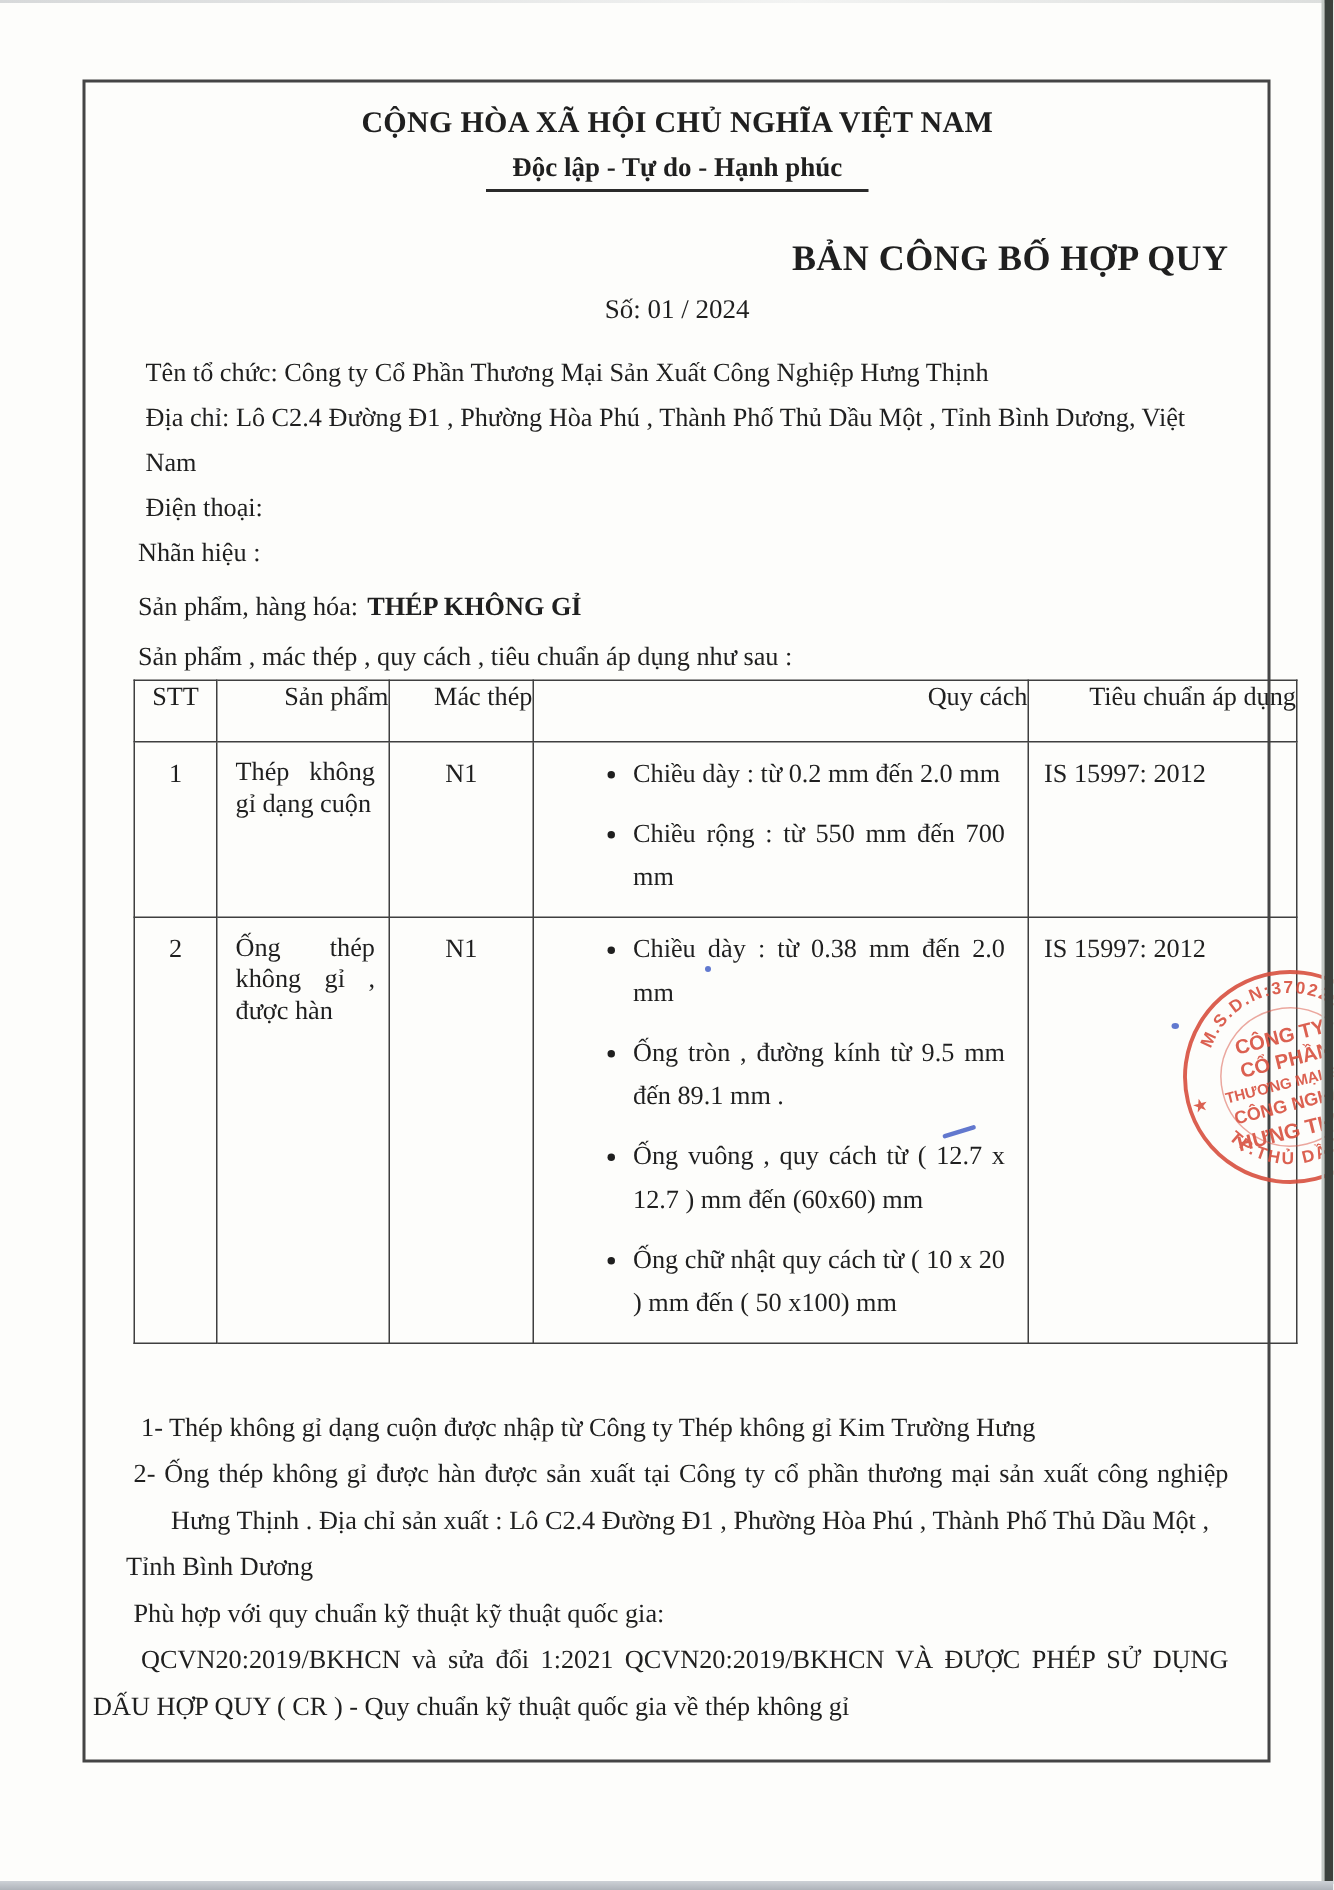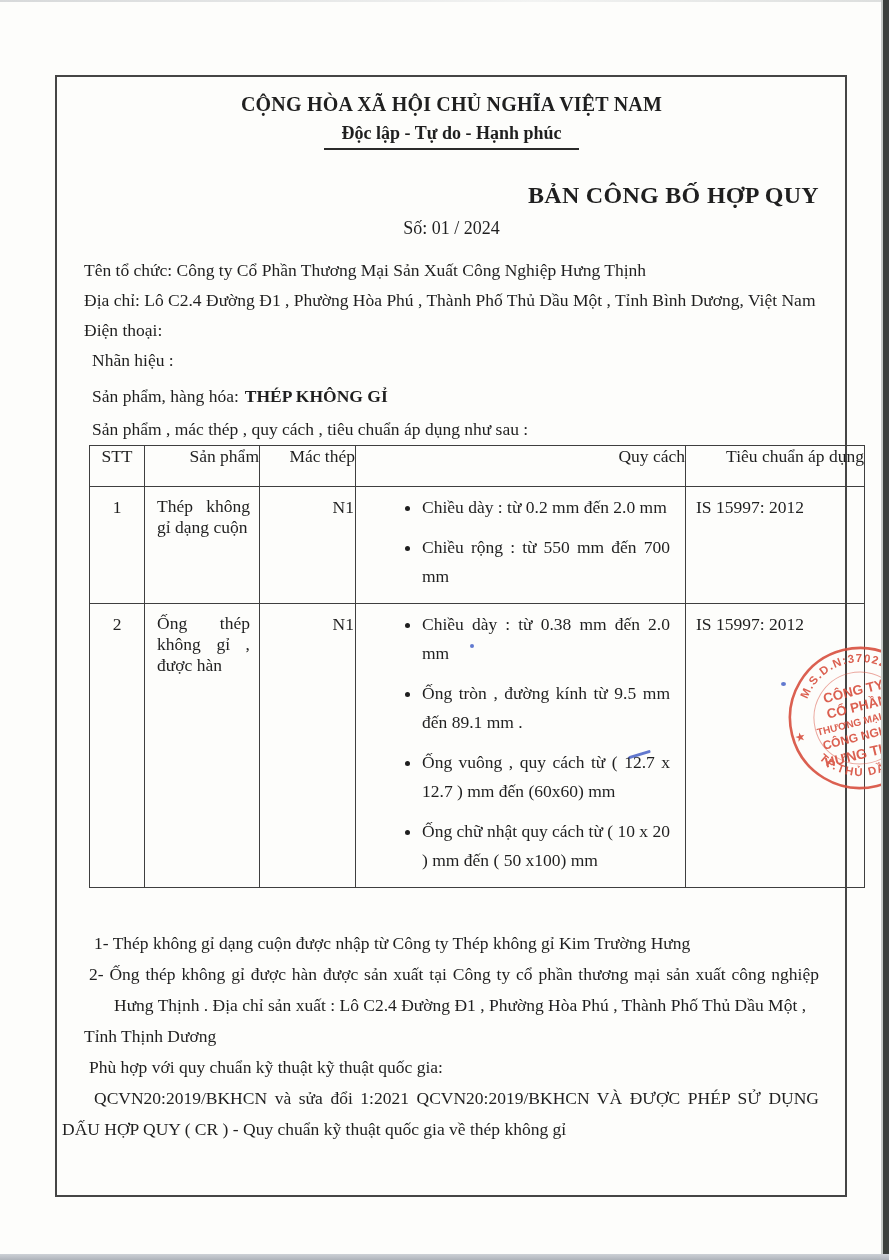--- a/index.html
+++ b/index.html
@@ -10,50 +10,50 @@
   }
   
   .edge-top    { position:absolute; top:0; left:0; width:889px; height:2px;
                  background:linear-gradient(to right,#d7d9da,#f2f3f2 60%,#dcdedd); }
   .edge-right  { position:absolute; top:0; right:0; width:6px; height:1256px; background:#3b403c; }
   .edge-right-soft { position:absolute; top:0; right:6px; width:2px; height:1256px; background:#c3c8c4; }
   .edge-bottom { position:absolute; bottom:0; left:0; width:889px; height:6px;
                  background:linear-gradient(to bottom,#cdd1d6,#aeb3ba); }
 
   .frame {
-    position:absolute; left:55px; top:75px; width:788px; height:1118px;
+    position:absolute; left:55px; top:53px; width:788px; height:1118px;
     border:2px solid #454545; background:transparent;
   }
   .frame-inner { padding:8px 26px 0 27px; }
 
   .center { text-align:center; }
   .national-title { font-size:20px; font-weight:bold; margin-top:8px; letter-spacing:.2px; }
   .motto-wrap { text-align:center; margin-top:7px; }
   .motto { display:inline-block; font-size:18px; font-weight:bold;
            border-bottom:2px solid #2a2a2a; padding:0 17px 4px 17px; }
   .doc-title { text-align:right; font-size:24px; font-weight:bold; margin-top:32px; letter-spacing:.3px; }
   .doc-number { text-align:center; font-size:18px; margin-top:9px; }
 
   .info { margin-top:16px; font-size:17.5px; }
-  .line { line-height:30px; }
+  .line { line-height:30px;margin-left:13px; }
   .indent-sm { margin-left:8px; }
   .product-value { font-weight:bold; margin-left:6px; }
 
   table.spec-table {
     margin-top:1px; margin-left:5px; border-collapse:collapse;
     width:775px; table-layout:fixed; font-size:17.5px;
   }
   table.spec-table th, table.spec-table td {
     border:1.5px solid #3f3f3f; vertical-align:top; font-weight:normal;
   }
   th.h { height:40px; text-align:right; padding:0 0 0 11px; vertical-align:middle; }
   th.h.c { text-align:center; padding:0; }
   td.c-stt   { text-align:center; padding-top:10px; height:auto; }
   td.c-prod  { padding:9px 9px 0 12px; text-align:justify; }
-  td.c-grade { text-align:right; padding-top:10px; }
+  td.c-grade { text-align:center; padding-top:10px; }
   td.c-specs ul { margin:0; padding:5px 14px 0 65px; }
   td.c-specs li { line-height:29px; margin-bottom:11px; text-align:justify; }
   td.c-std   { padding:10px 4px 0 10px; }
   tr.r1 td { height:95px; }
   tr.r2 td { height:233px; }
 
   .notes { margin-top:40px; font-size:17.5px; }
   .notes .n { line-height:31px; }
   .n1a { margin-left:10px; }
   .n2  { padding-left:30px; text-indent:-25px; text-align:justify; }
@@ -143,21 +143,21 @@
               </ul>
             </td>
             <td class="c-std">IS 15997: 2012</td>
           </tr>
         </tbody>
       </table>
 
       <div class="notes">
         <div class="n n1a">1-  Thép không gỉ dạng cuộn được nhập từ Công ty Thép không gỉ Kim Trường Hưng</div>
         <div class="n n2">2-  Ống thép không gỉ được hàn được sản xuất tại Công ty cổ phần thương mại sản xuất công nghiệp Hưng Thịnh . Địa chỉ sản xuất : Lô C2.4 Đường Đ1 , Phường Hòa Phú , Thành Phố Thủ Dầu Một ,</div>
-        <div class="n">Tỉnh Thịnh Dương</div>
+        <div class="n">Tỉnh Bình Dương</div>
         <div class="n intro2">Phù hợp với quy chuẩn kỹ thuật kỹ thuật quốc gia:</div>
         <div class="conformity">QCVN20:2019/BKHCN và sửa đổi 1:2021 QCVN20:2019/BKHCN VÀ ĐƯỢC PHÉP SỬ DỤNG DẤU HỢP QUY ( CR ) -  Quy chuẩn kỹ thuật quốc gia về thép không gỉ</div>
       </div>
 
     </div>
   </div>
 
   <svg class="stamp" viewBox="0 0 224 224" xmlns="http://www.w3.org/2000/svg">
     <g transform="rotate(-14 112 112)" fill="none" stroke="#d8503f">
       <circle cx="112" cy="112" r="70" stroke-width="2.6"></circle>

